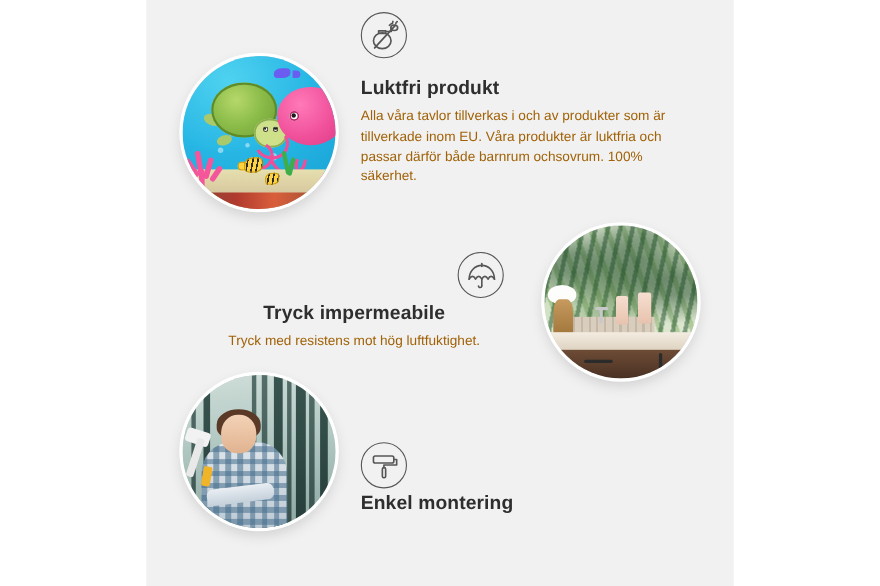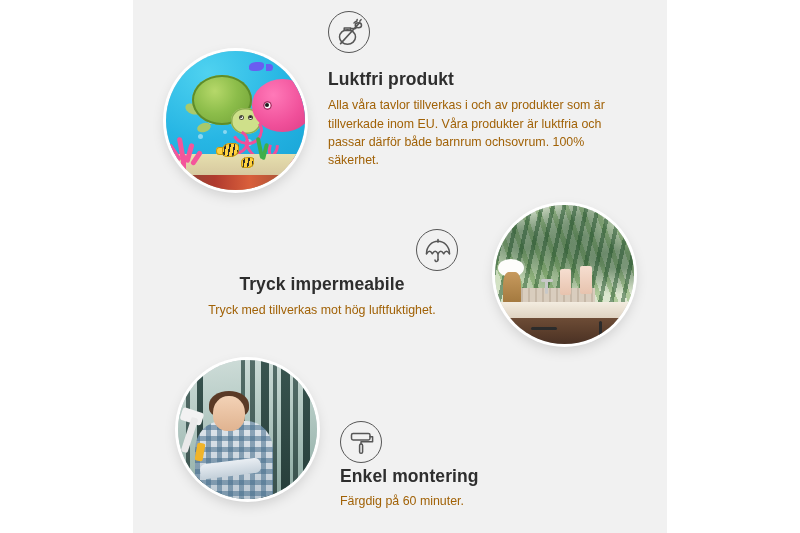--- a/index.html
+++ b/index.html
@@ -331,25 +331,25 @@
           <path d="M21 11.3 v0.9 M21 23.8 v6.0"></path>
 
           <path d="M21 29.8 c0 2.1 -3.0 2.1 -3.0 0.2"></path>
 
           <path d="M21 9.6 v1.7"></path>
         </svg>
       </div>
 
       <div class="txt align-center" style="left:30px;top:78px;width:318px;">
         <h3 class="f-title">Tryck impermeabile</h3>
-        <p class="f-body" style="margin-top:6px;">Tryck med tillverkas mot hög luftfuktighet.</p>
+        <p class="f-body" style="margin-top:6px;">Tryck med resistens mot hög luftfuktighet.</p>
       </div>
     </div>
 
-    <div class="feature-row" style="left:0;top:360px;width:534px;height:150px;margin-left:12px;">
+    <div class="feature-row" style="left:0;top:341px;width:534px;height:150px;">
 
       <div class="disc" id="disc-painter" style="left:33px;top:0px;">
         <div class="art">
           <div class="forest-bg"></div>
 
           <div class="tree f" style="left:52%;width:5px;"></div>
           <div class="tree" style="left:60%;width:8px;"></div>
           <div class="tree f" style="left:68%;width:4px;"></div>
           <div class="tree" style="left:74%;width:9px;"></div>
           <div class="tree f" style="left:83%;width:5px;"></div>
@@ -375,18 +375,17 @@
           <rect x="10.5" y="11.5" width="18.5" height="6.4" rx="1.6"></rect>
 
           <path d="M29.0 14.7 h2.6 v5.0 h-11.6 v2.4"></path>
 
           <rect x="18.6" y="22.1" width="3.0" height="9.2" rx="1.4"></rect>
         </svg>
       </div>
 
       <div class="txt align-left" style="left:195px;top:105px;width:300px;">
         <h3 class="f-title">Enkel montering</h3>
-        <p class="f-body" style="margin-top:5px;">Färgdig på 60 minuter.</p>
       </div>
     </div>
 
   </div>
 </div>
 
 </body></html>

